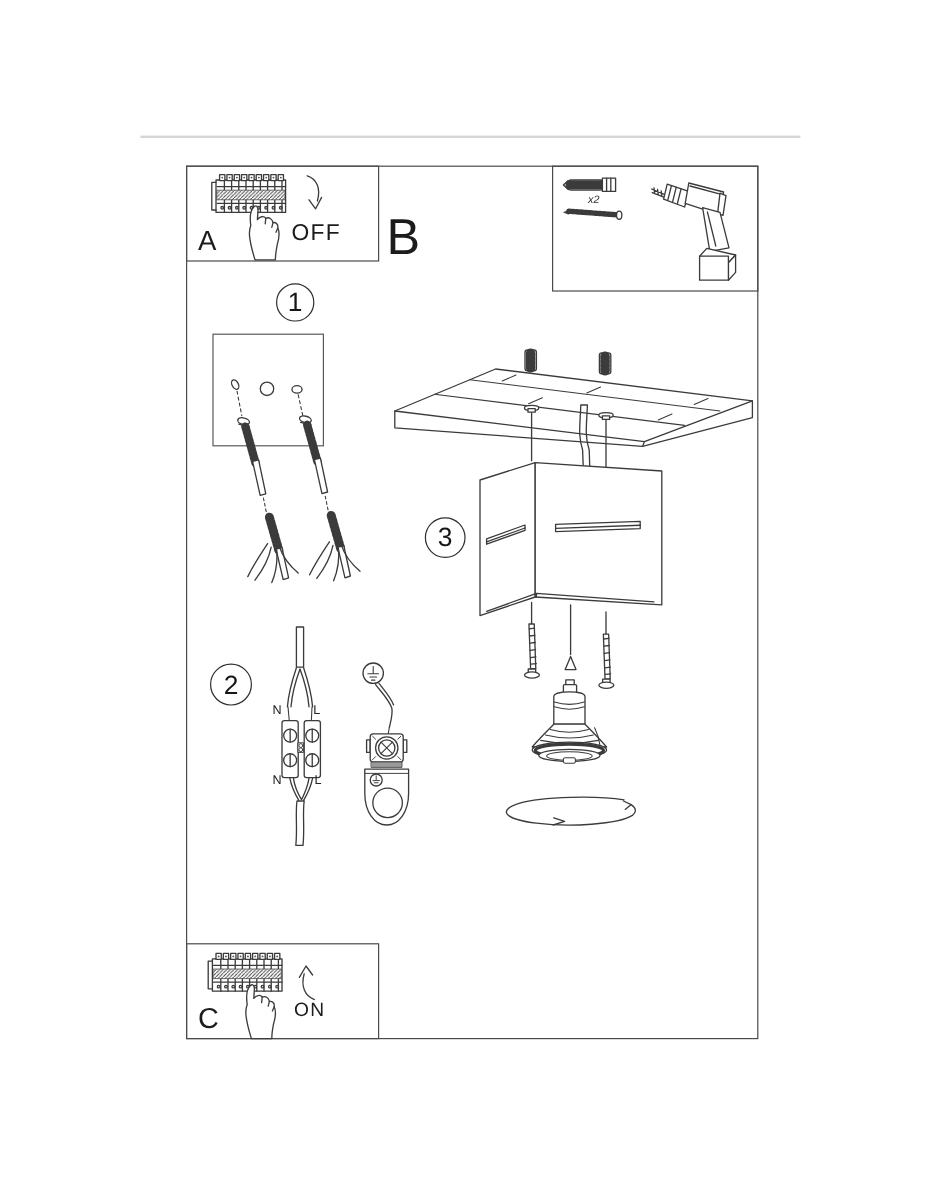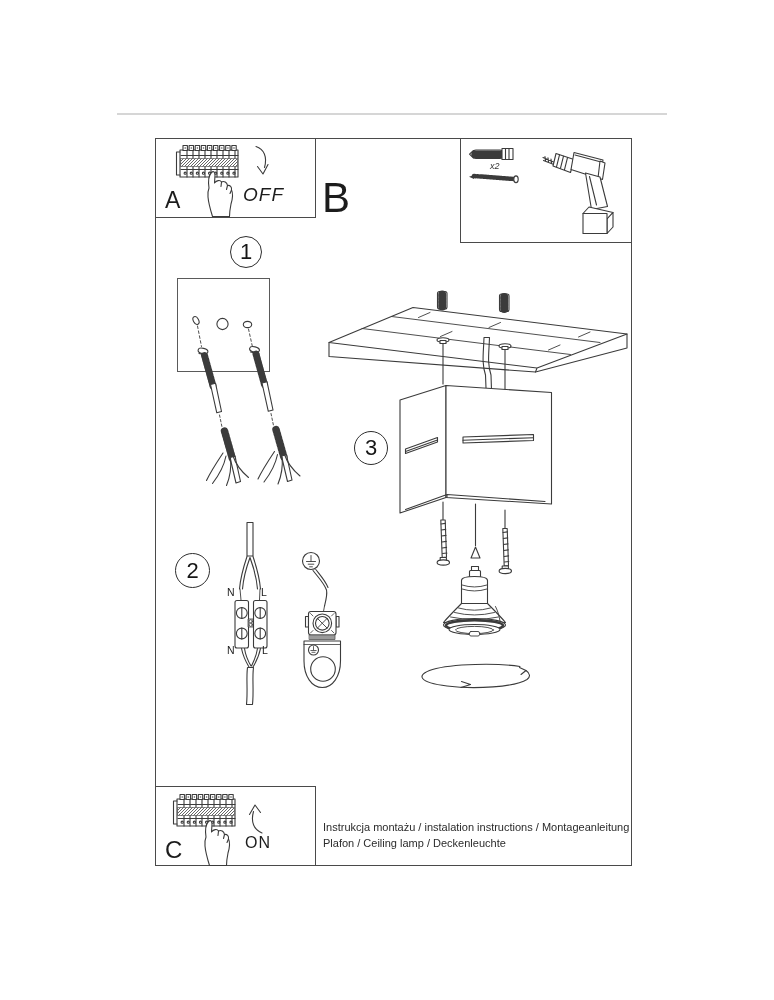--- a/index.html
+++ b/index.html
@@ -273,21 +273,21 @@
         <path d="M304,641 L340.5,641 L340.5,661 C340.5,676.5 332.5,687.5 322.3,687.5 C312,687.5 304,676.5 304,661 Z" fill="#fff"></path>
         <path d="M304,644.5 L340.5,644.5" stroke-width="0.8"></path>
         <circle cx="313.5" cy="650" r="5" fill="#fff"></circle>
         <path d="M313.5,646.5 V650 M310.8,650.5 H316.2 M311.9,652.3 H315.1" stroke-width="0.8"></path>
         <circle cx="323" cy="669" r="12.3" fill="#fff"></circle>
       </g>
     </g>
   </svg>
 
   <span class="txt letter-big" style="left:165px;top:189px;">A</span>
-  <span class="txt state" style="left:243px;top:185px;font-style:italic;">OFF</span>
+  <span class="txt state" style="left:243px;top:185px;">OFF</span>
   <span class="txt letter-huge" style="left:322px;top:177px;">B</span>
   <span class="txt qty" style="left:490px;top:162px;font-style:italic;">x2</span>
 
   <div class="stepcircle" style="left:230px;top:236px;width:30px;height:30px;">
     <span>1</span>
   </div>
   <div class="stepcircle" style="left:354px;top:431px;width:32px;height:32px;">
     <span>3</span>
   </div>
   <div class="stepcircle" style="left:175px;top:553px;width:33px;height:33px;">
@@ -295,18 +295,14 @@
   </div>
 
   <span class="txt nl" style="left:227px;top:587px;">N</span>
   <span class="txt nl" style="left:261px;top:587px;">L</span>
   <span class="txt nl" style="left:227px;top:645px;">N</span>
   <span class="txt nl" style="left:262px;top:645px;">L</span>
 
   <span class="txt" style="left:165px;top:838px;font-size:24px;">C</span>
   <span class="txt" style="left:245px;top:835px;font-size:16px;letter-spacing:1px;">ON</span>
 
-  <div class="txt footer" style="left:323px;top:819px;">
-    <span>Instrukcja montażu / instalation instructions / Montageanleitung</span>
-    <span>Plafon / Ceiling lamp / Deckenleuchte</span>
-  </div>
 
 </div>
 
 </body></html>

